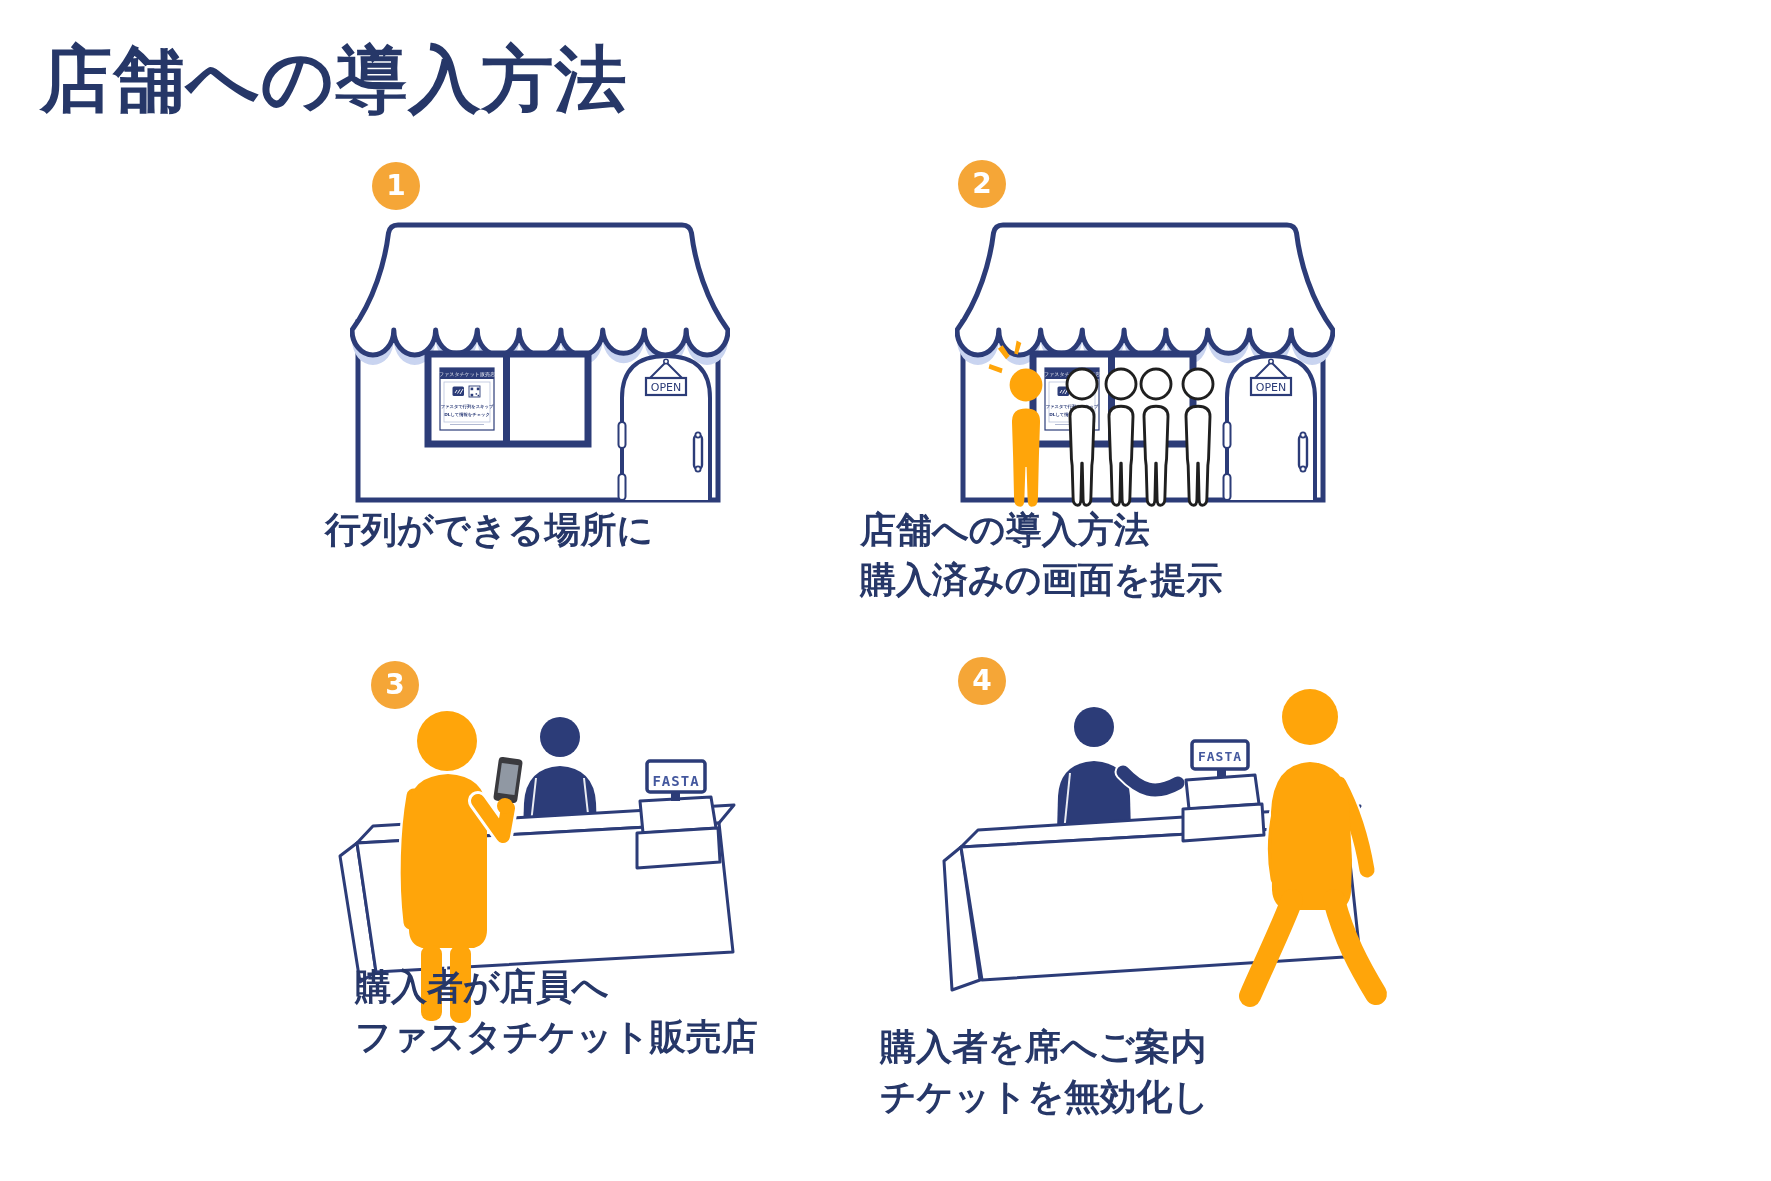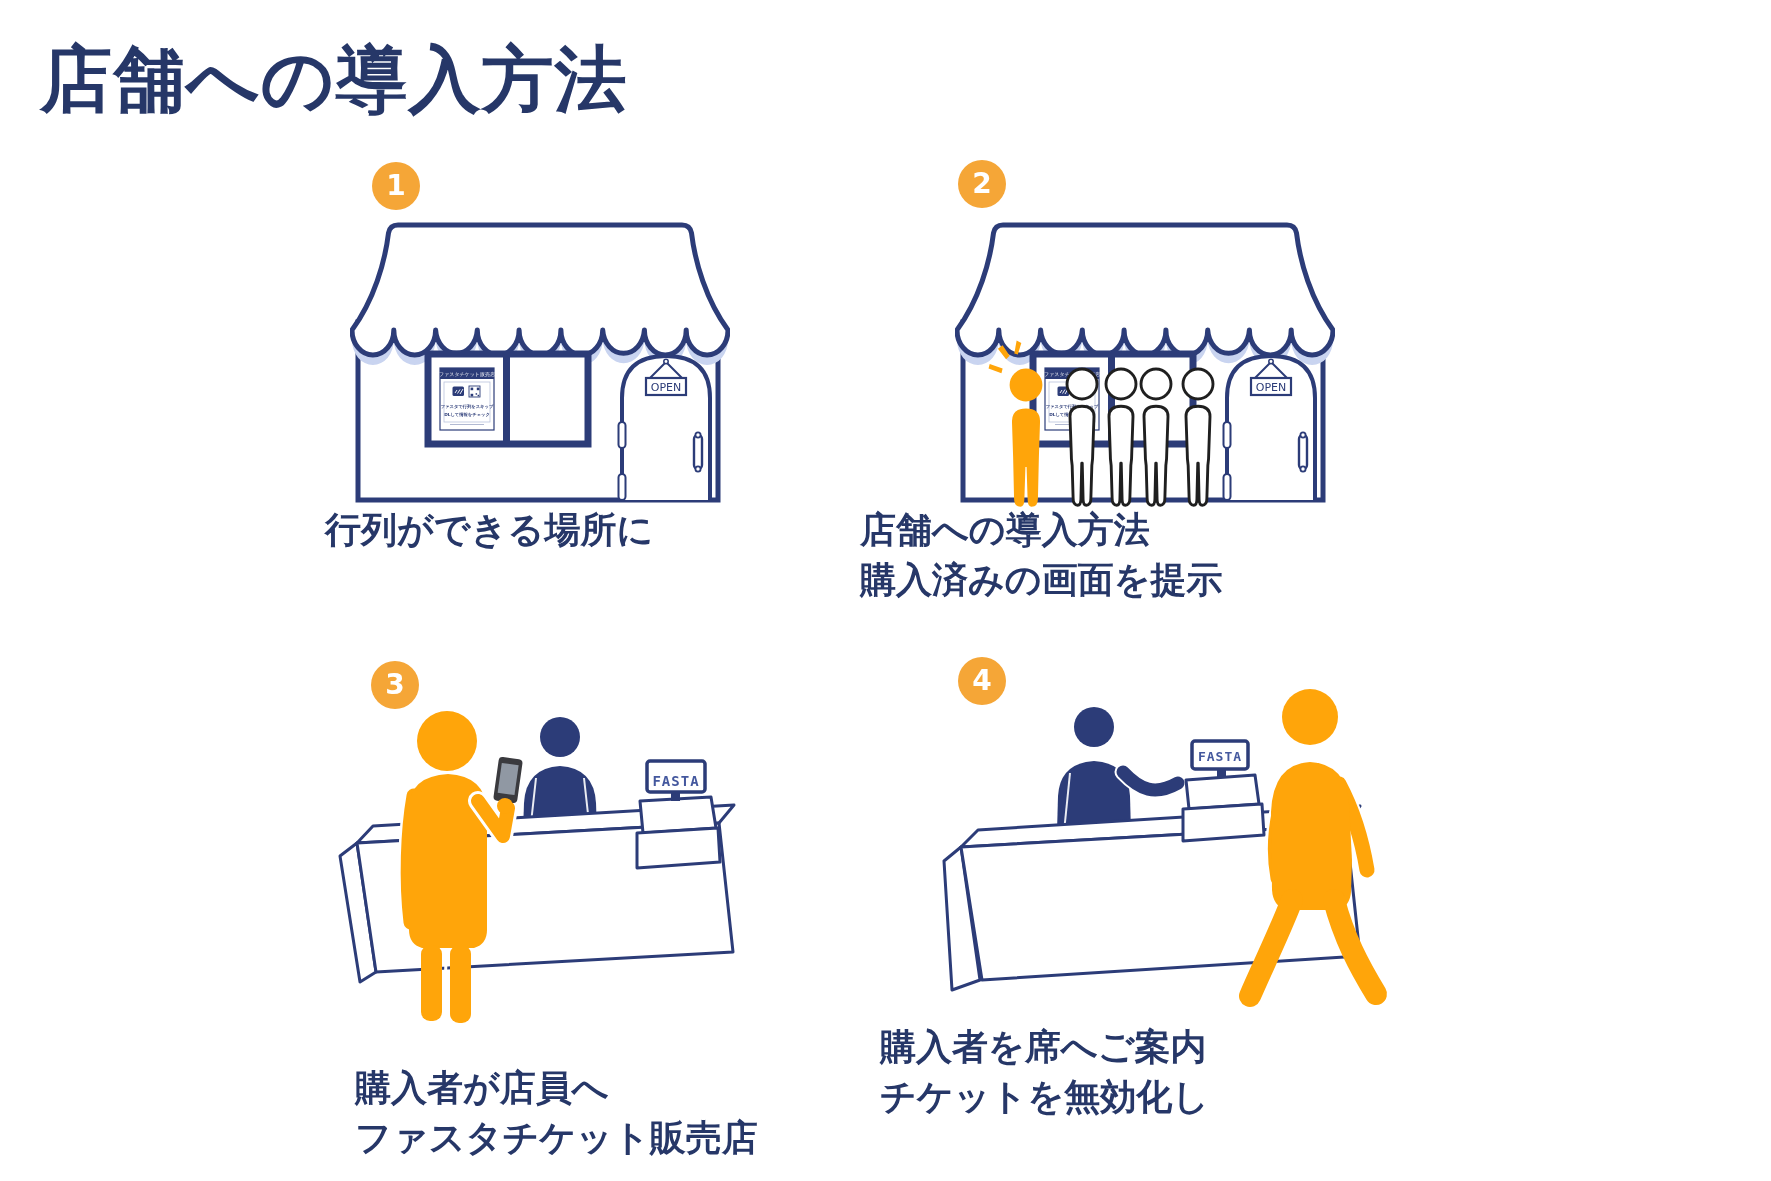--- a/index.html
+++ b/index.html
@@ -24,21 +24,21 @@
   #badge1{left:372px;top:162px;}
   #badge2{left:958px;top:160px;}
   #badge3{left:371px;top:661px;}
   #badge4{left:958px;top:657px;}
   #illus1{left:350px;top:192px;}
   #illus2{left:955px;top:192px;}
   #illus3{left:310px;top:600px;}
   #illus4{left:840px;top:600px;}
   #cap1{left:325px;top:505px;width:380px;}
   #cap2{left:860px;top:505px;width:380px;}
-  #cap3{left:355px;top:1063px;width:400px;}
+  #cap3{left:355px;top:962px;width:400px;}
   #cap4{left:880px;top:1022px;width:420px;}
   .nv{stroke:#2C3C78;}
 </style>
 </head>
 <body>
 
 <div class="page">
 
   <h1 class="title">店舗への導入方法</h1>
 

